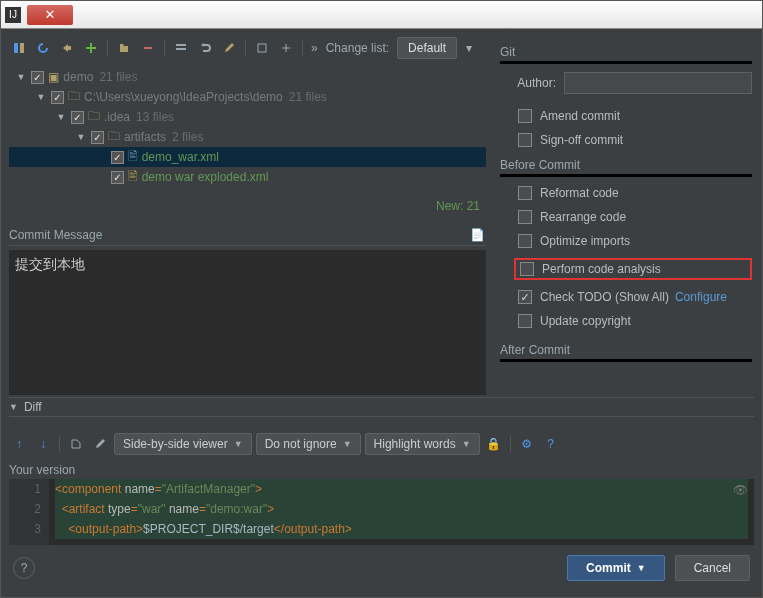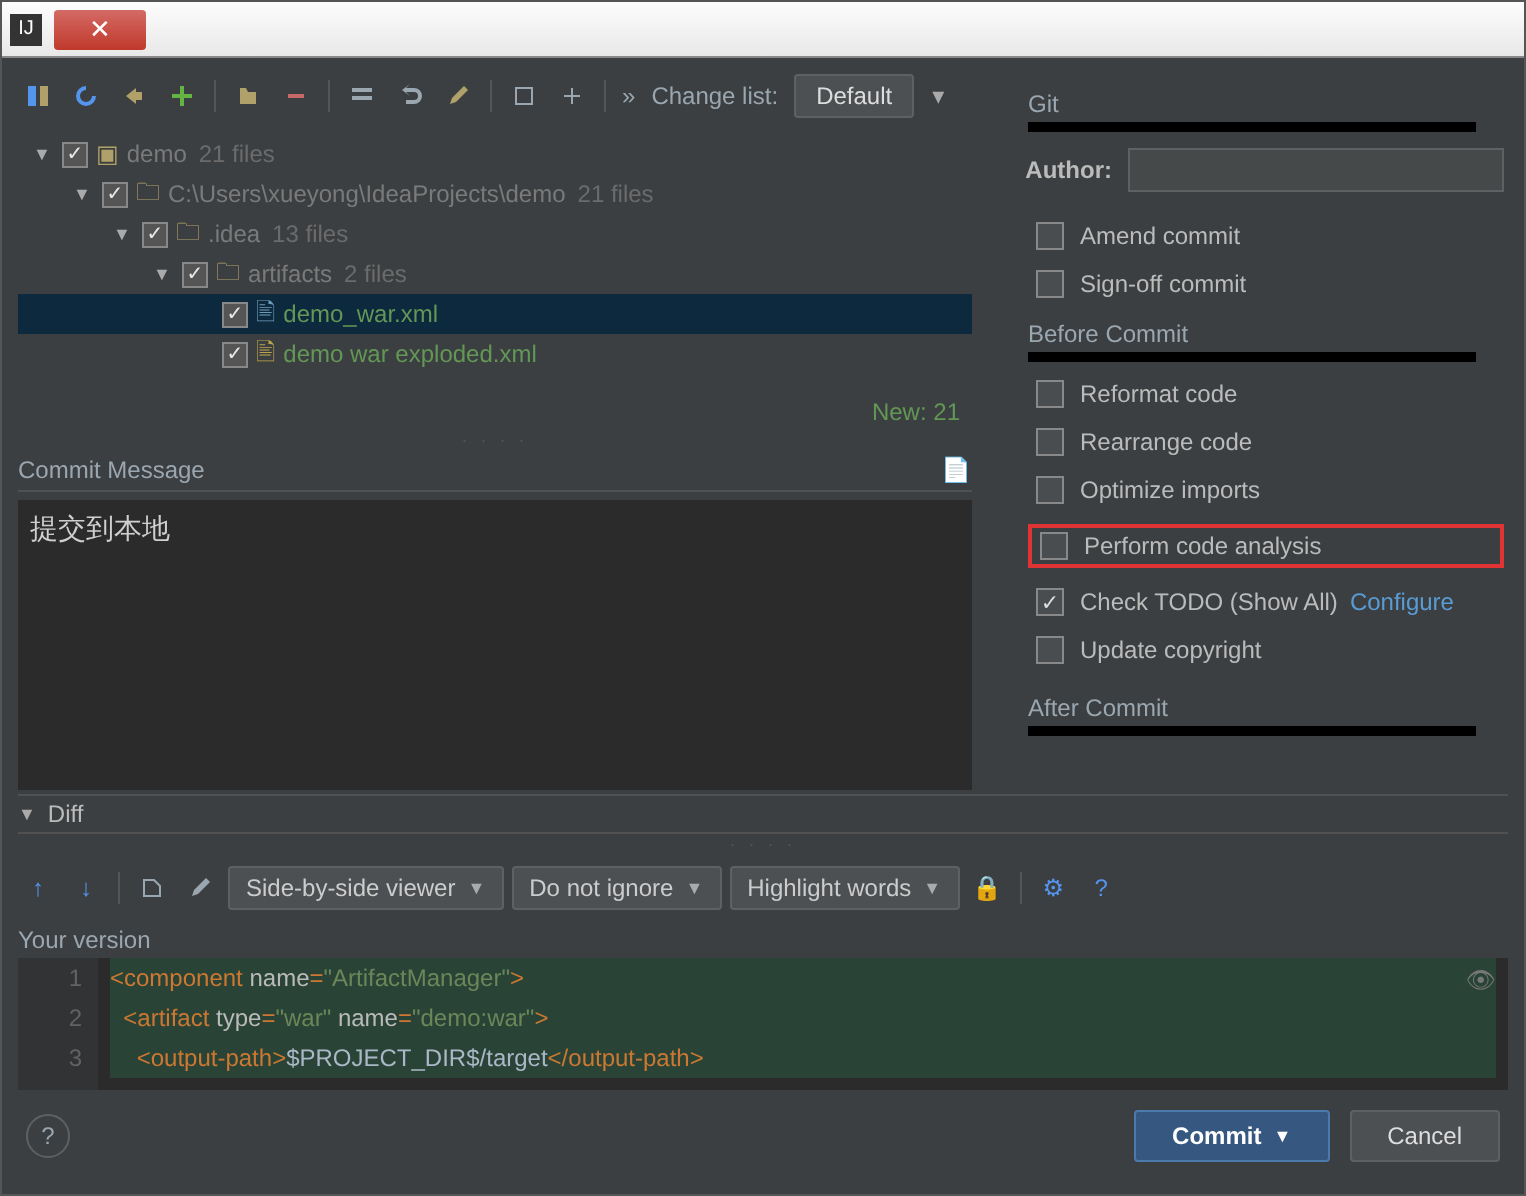--- a/index.html
+++ b/index.html
@@ -26,23 +26,23 @@
 .folder-ic{color:#b0a16a;margin-right:4px;}
 .file-ic{color:#6e9cb8;margin-right:4px;}
 .file-ic.y{color:#bba54a;}
 .node-lbl{color:#629755;}
 .node-lbl.gray{color:#7a7a7a;}
 .node-count{color:#6b6b6b;margin-left:6px;}
 .new-count{color:#629755;text-align:right;padding:2px 6px;}
 .drag-handle{height:10px;display:flex;align-items:center;justify-content:center;color:#555;font-size:9px;letter-spacing:2px;cursor:ns-resize;}
 .section-lbl{color:#9aa7b0;border-bottom:1px solid #515151;padding:2px 0 2px 0;margin-bottom:4px;display:flex;align-items:center;justify-content:space-between;}
 .commit-msg{flex:1;background:#2b2b2b;border:none;color:#cfcfcf;font-size:14px;padding:6px;resize:none;outline:none;font-family:inherit;}
-.rp-section{color:#9aa7b0;border-bottom:5px solid #000000;padding:2px 0;margin:4px 14px;}
+.rp-section{color:#9aa7b0;border-bottom:3px solid #000000;padding:2px 0;margin:4px 0;}
 .form-row{display:flex;align-items:center;margin:4px 0 10px 0;}
-.form-lbl{width:56px;text-align:right;margin-right:8px;color:#bbb;font-weight:bold;}
+.form-lbl{width:56px;text-align:right;margin-right:8px;color:#bbb;}
 .form-input{flex:1;background:#45494a;border:1px solid #5e6163;height:22px;padding:0 4px;color:#ddd;}
 .opt{display:flex;align-items:center;margin:5px 0 5px 18px;}
 .opt .cb2{width:14px;height:14px;border:1px solid #888;background:#4a4d4f;margin-right:8px;display:flex;align-items:center;justify-content:center;color:#ddd;font-size:11px;cursor:pointer;}
 .opt.highlight{border:2px solid #e03434;padding:2px 4px;margin-left:14px;}
 .link{color:#5a9bd4;margin-left:6px;cursor:pointer;}
 .diff-hdr{display:flex;align-items:center;border-bottom:1px solid #515151;border-top:1px solid #515151;padding:2px 0;margin-top:2px;}
 .diff-hdr .tw2{margin-right:6px;color:#aaa;cursor:pointer;font-size:9px;}
 .diff-tb{display:flex;align-items:center;gap:4px;padding:6px 0;}
 .combo{background:#4c5052;border:1px solid #5e6163;padding:3px 8px;border-radius:2px;color:#ccc;cursor:pointer;display:flex;align-items:center;gap:6px;}
 .combo .dd{font-size:9px;color:#aaa;}

